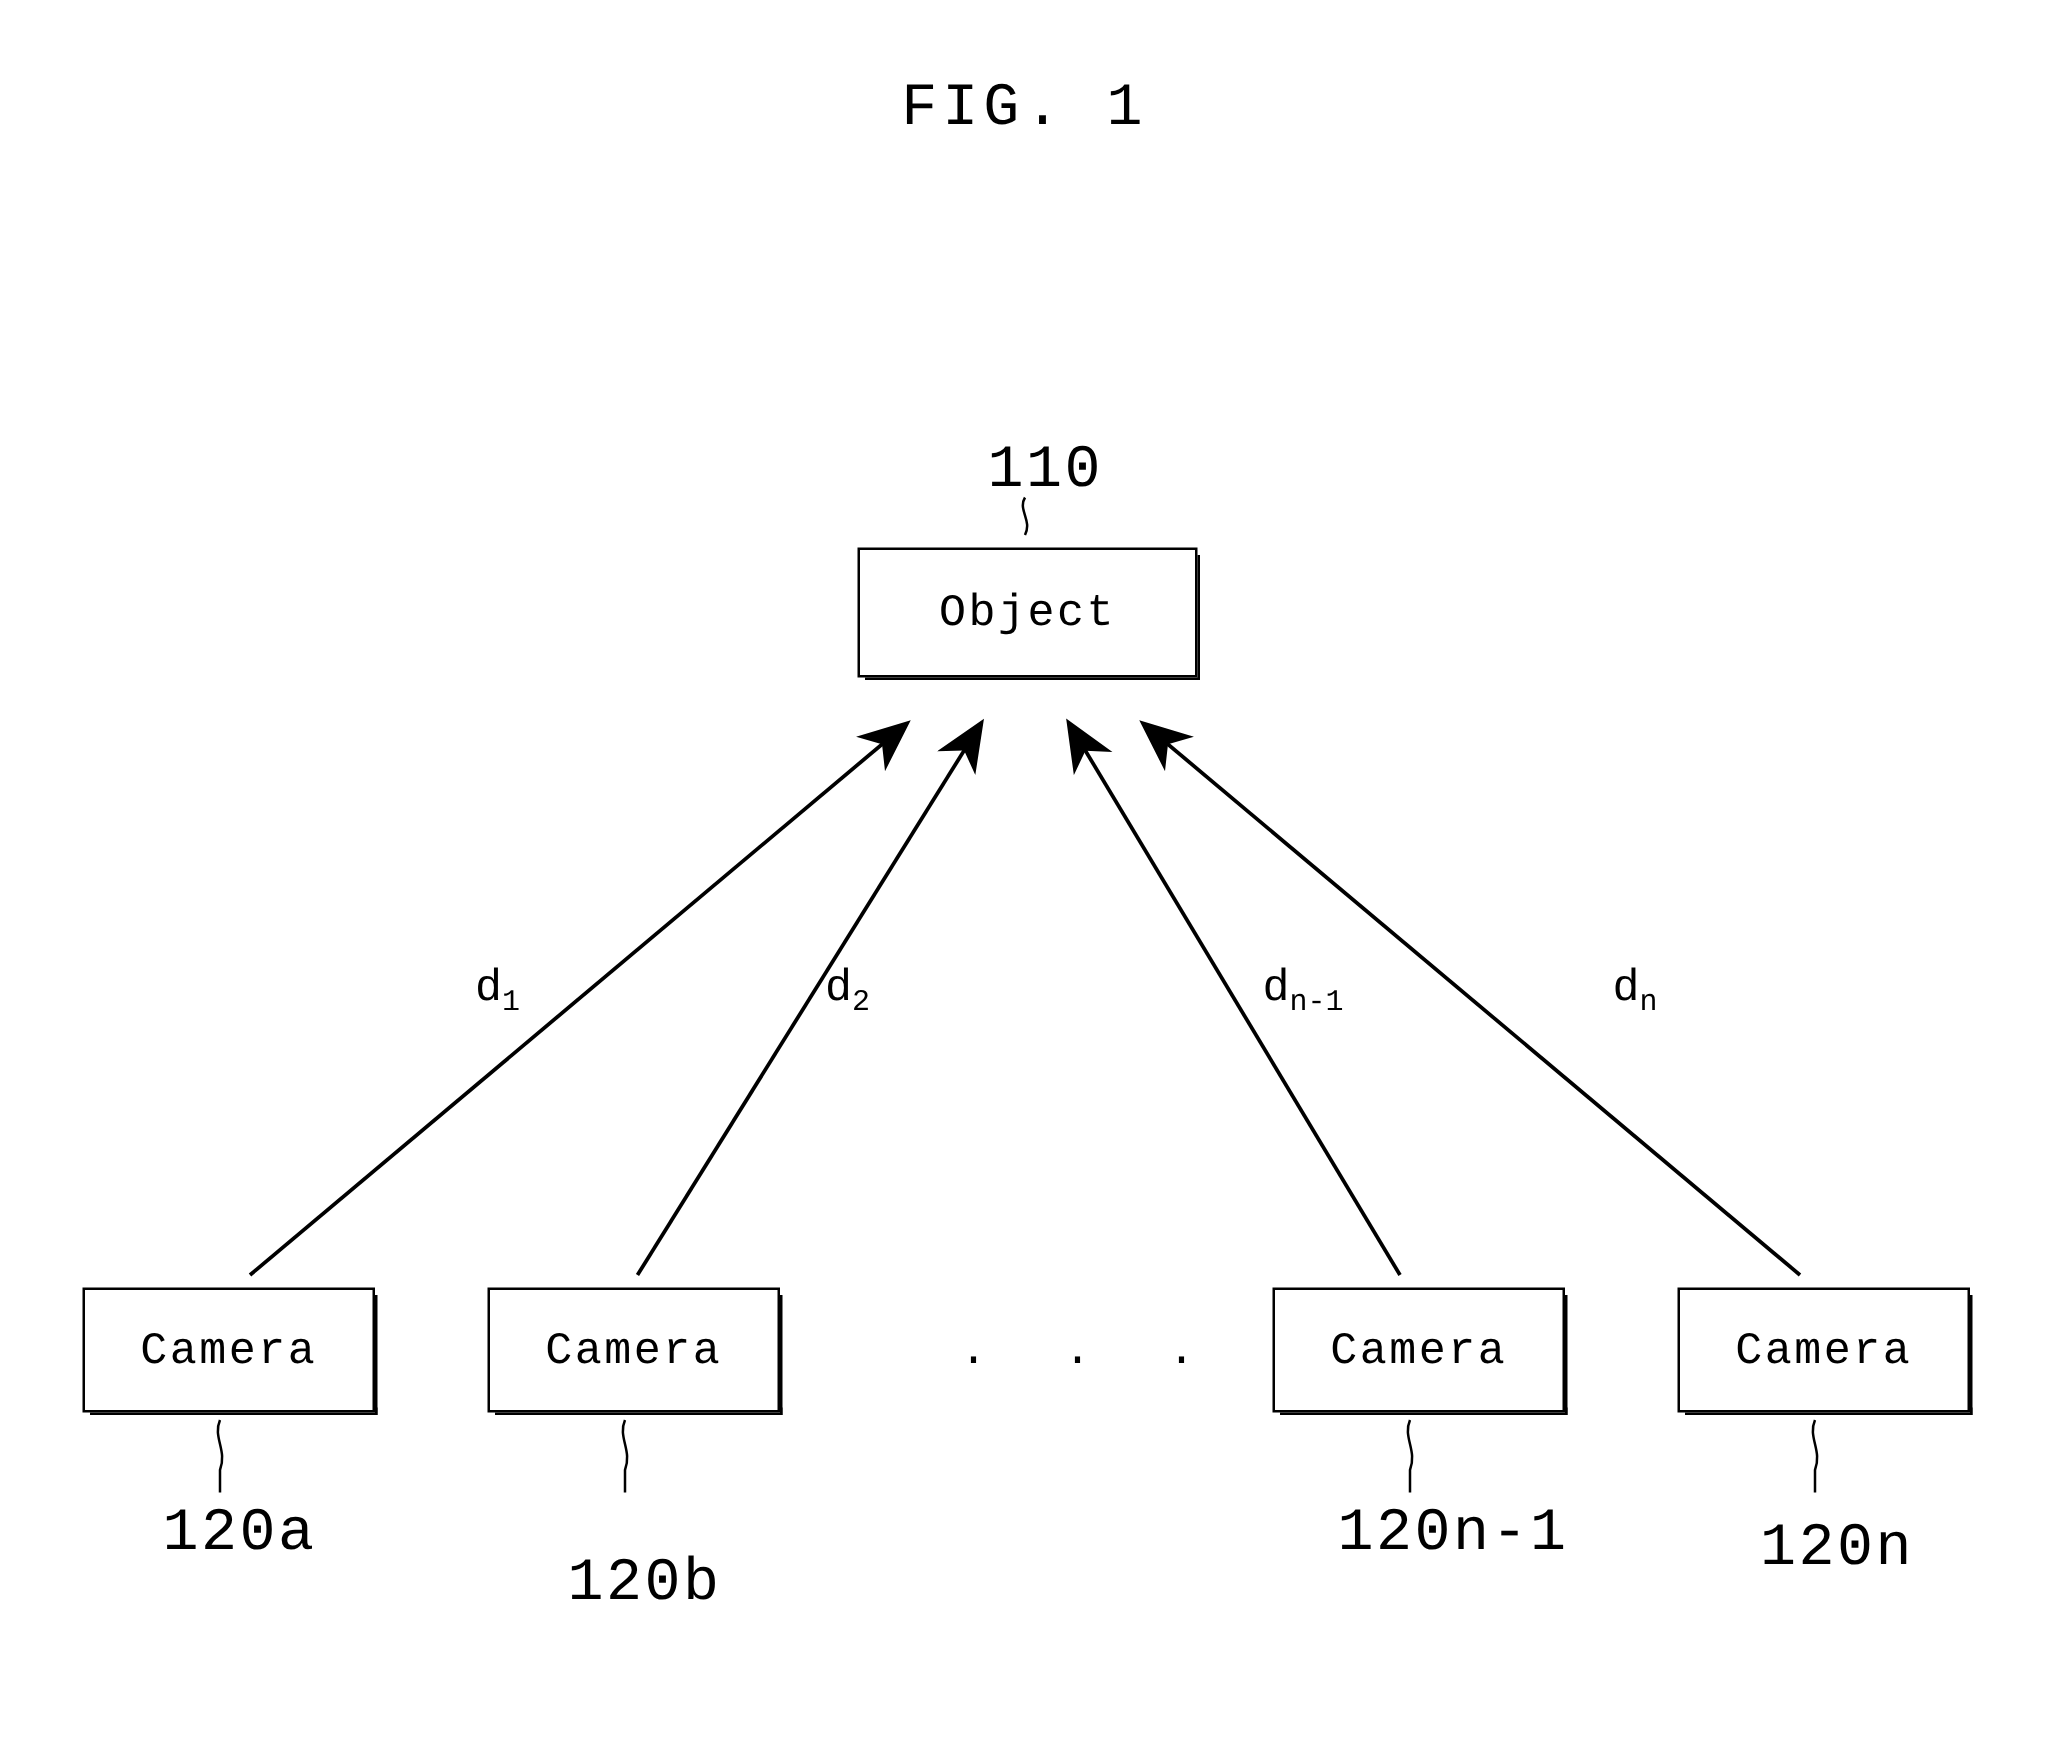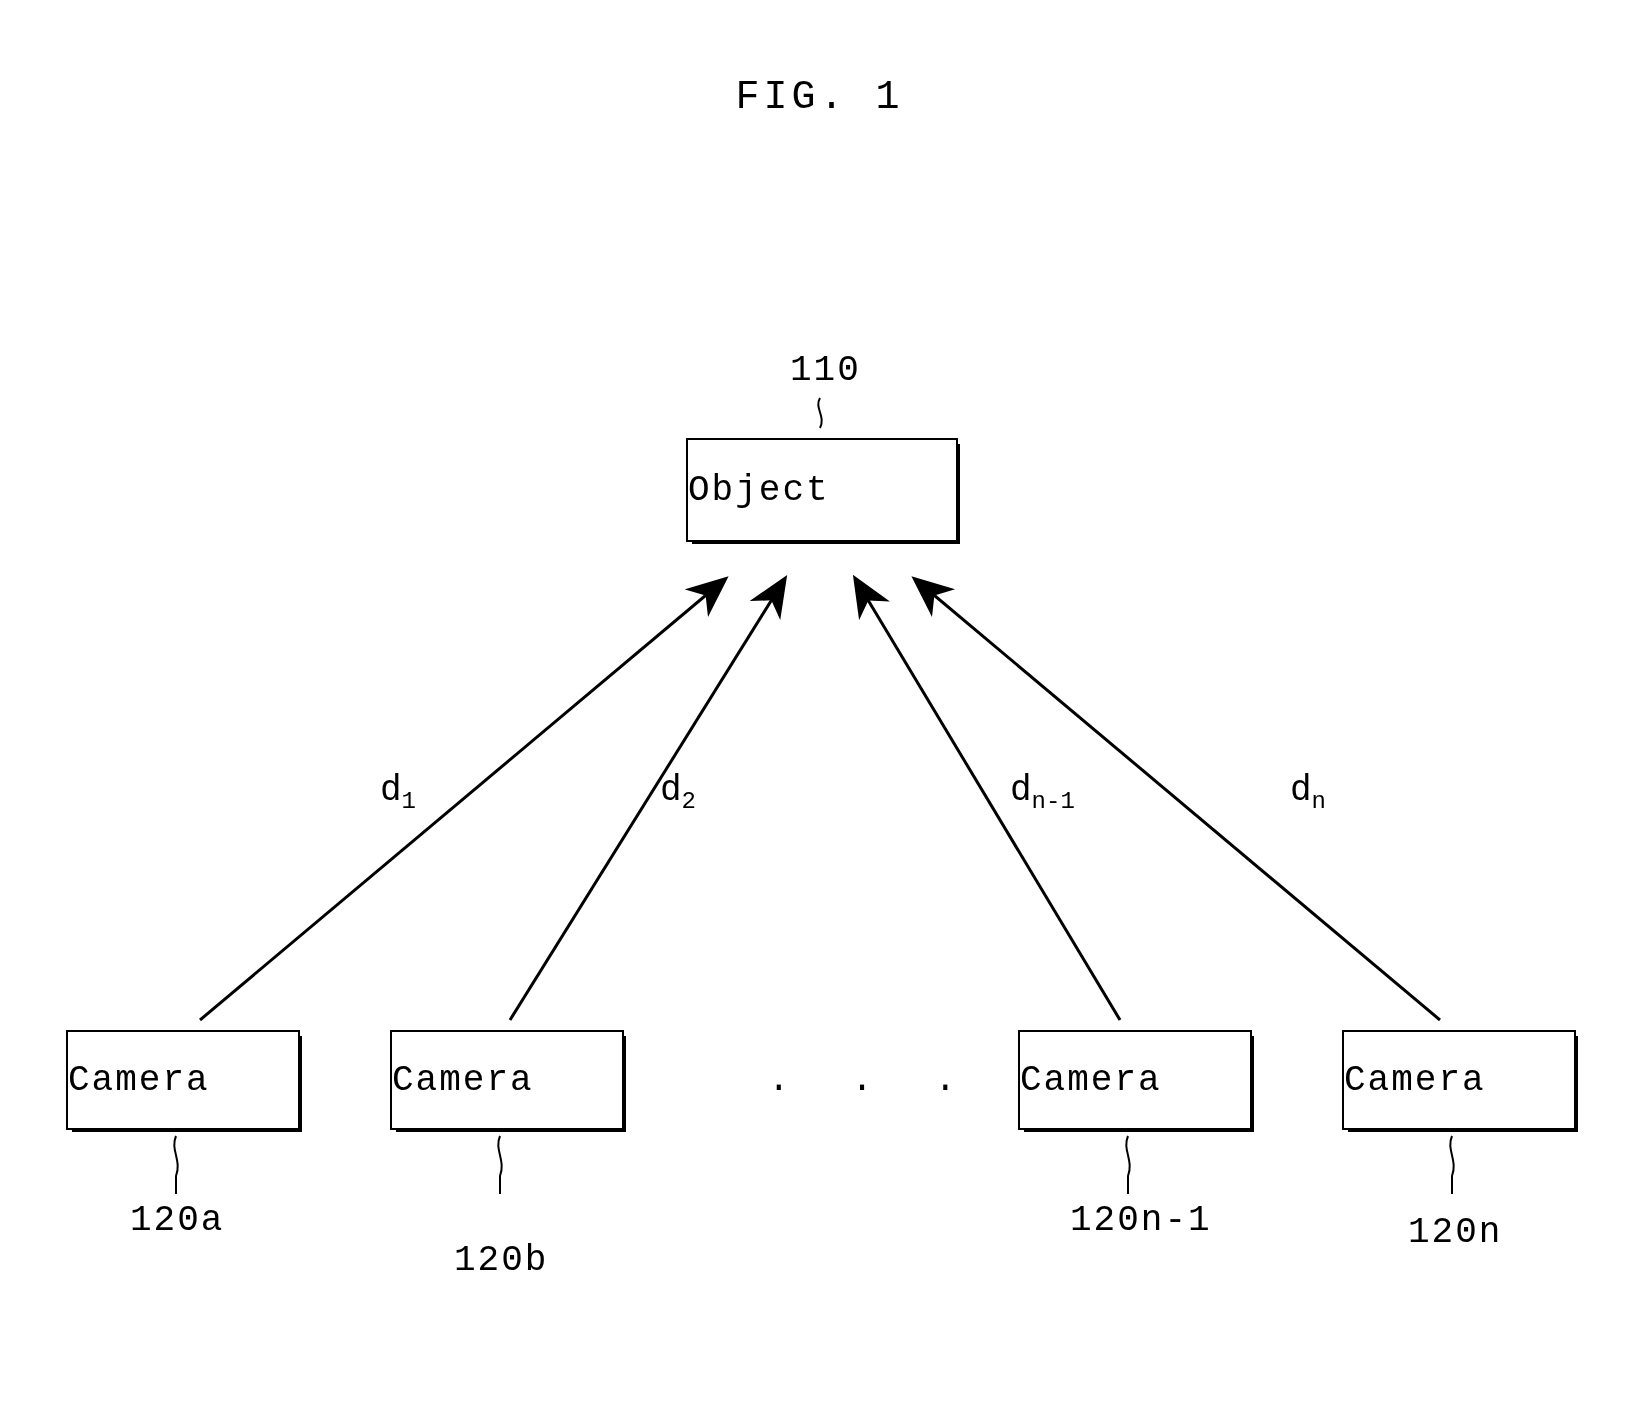--- a/index.html
+++ b/index.html
@@ -6,47 +6,47 @@
     margin: 0;
     padding: 0;
     background: #ffffff;
     font-family: "Courier New", monospace;
     width: 1639px;
     height: 1401px;
     position: relative;
   }
   .figure-title {
     position: absolute;
-    top: 75px;
+    top: 60px;
     left: 50%;
     transform: translateX(-50%);
-    font-size: 40px;
+    font-size: 48px;
     letter-spacing: 4px;
   }
   .box {
     position: absolute;
     border: 2px solid #000;
     background: #fff;
     display: flex;
     align-items: center;
-    justify-content: flex-start;
+    justify-content: center;
     font-size: 36px;
     letter-spacing: 2px;
   }
   .shadow-right {
     position: absolute;
     background: #000;
   }
   .shadow-bottom {
     position: absolute;
     background: #000;
   }
   .ref-label {
     position: absolute;
-    font-size: 36px;
+    font-size: 48px;
     letter-spacing: 2px;
   }
   .arrow-label {
     position: absolute;
     font-size: 36px;
   }
   .arrow-label sub {
     font-size: 24px;
     vertical-align: sub;
   }

